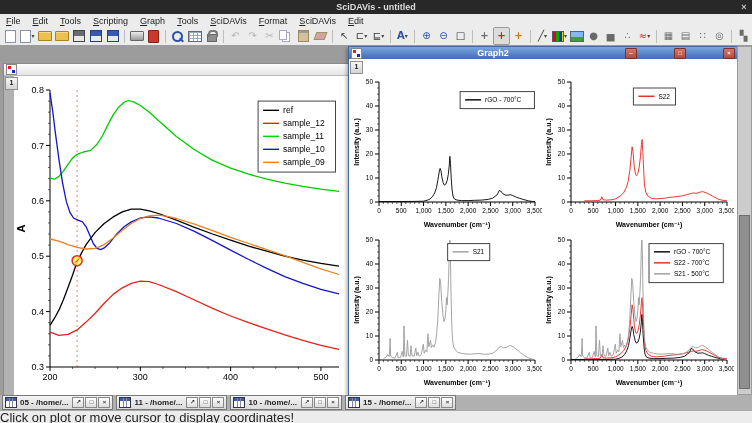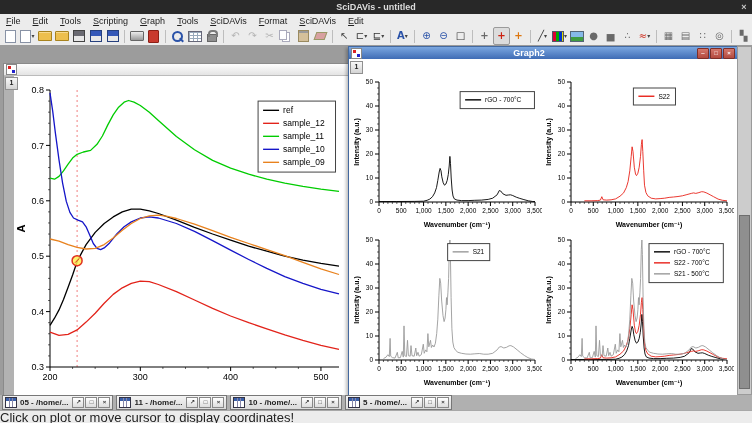--- a/index.html
+++ b/index.html
@@ -65,21 +65,21 @@
   .wicon::after{content:"";position:absolute;right:1px;bottom:1px;width:3px;height:3px;background:#22c;}
   
   .lwin{position:absolute;left:3px;top:18px;width:344px;height:331px;background:#b2b2b2;border:1px solid #8a8a8a;}
   .lw-tb{height:11px;background:linear-gradient(#fdfdfd,#e4e4e4);border-bottom:1px solid #bbb;
     display:flex;align-items:center;padding:0 2px;}
   .lw-canvas{position:absolute;left:10px;top:12px;right:0;bottom:0;background:#fff;}
   
   .g2{position:absolute;left:348px;top:1px;width:388px;height:349px;background:#fff;
     border:1px solid #44699f;box-shadow:-2px 2px 3px rgba(0,0,0,0.25);}
   .g2-tb{height:12px;background:linear-gradient(#7ba7e0,#3f6cb5);display:flex;align-items:center;
-    padding:0 2px;color:#fff;font-weight:bold;font-size:9px;}
+    padding:0 2px;color:#fff;font-weight:bold;font-size:9px;gap:36px;}
   .g2-title{flex:1;text-align:center;}
   .g2b{width:10px;height:9px;background:linear-gradient(#d4776c,#b34a3f);border:1px solid #7e2f28;color:#fff;
     font-size:6px;line-height:8px;text-align:center;margin-left:1px;border-radius:1px;flex:none;}
   .g2-body{position:absolute;top:13px;left:0;right:0;bottom:0;background:#fff;}
   .g2-grid{position:absolute;left:2px;top:14px;width:384px;height:320px;}
   .g2-grid svg{position:absolute;}
   
   .vsb{position:absolute;right:0;top:1px;width:13px;height:347px;background:#cccccc;border:1px solid #9a9a9a;}
   .vsb-thumb{position:absolute;left:1px;right:1px;top:168px;height:172px;background:#8f8f8f;border:1px solid #6e6e6e;}
   
@@ -816,21 +816,21 @@
       <span class="tab">
         <span class="tabicon"></span>
         <span class="tlabel">10 - /home/...</span>
         <span class="tb">↗</span>
         <span class="tb">□</span>
         <span class="tb">×</span>
       </span>
 
       <span class="tab">
         <span class="tabicon"></span>
-        <span class="tlabel">5 - /home/...</span>
+        <span class="tlabel">15 - /home/...</span>
         <span class="tb">↗</span>
         <span class="tb">□</span>
         <span class="tb">×</span>
       </span>
     </div>
 
   <div class="statusbar">
     <span>Click on plot or move cursor to display coordinates!</span>
   </div>
 

